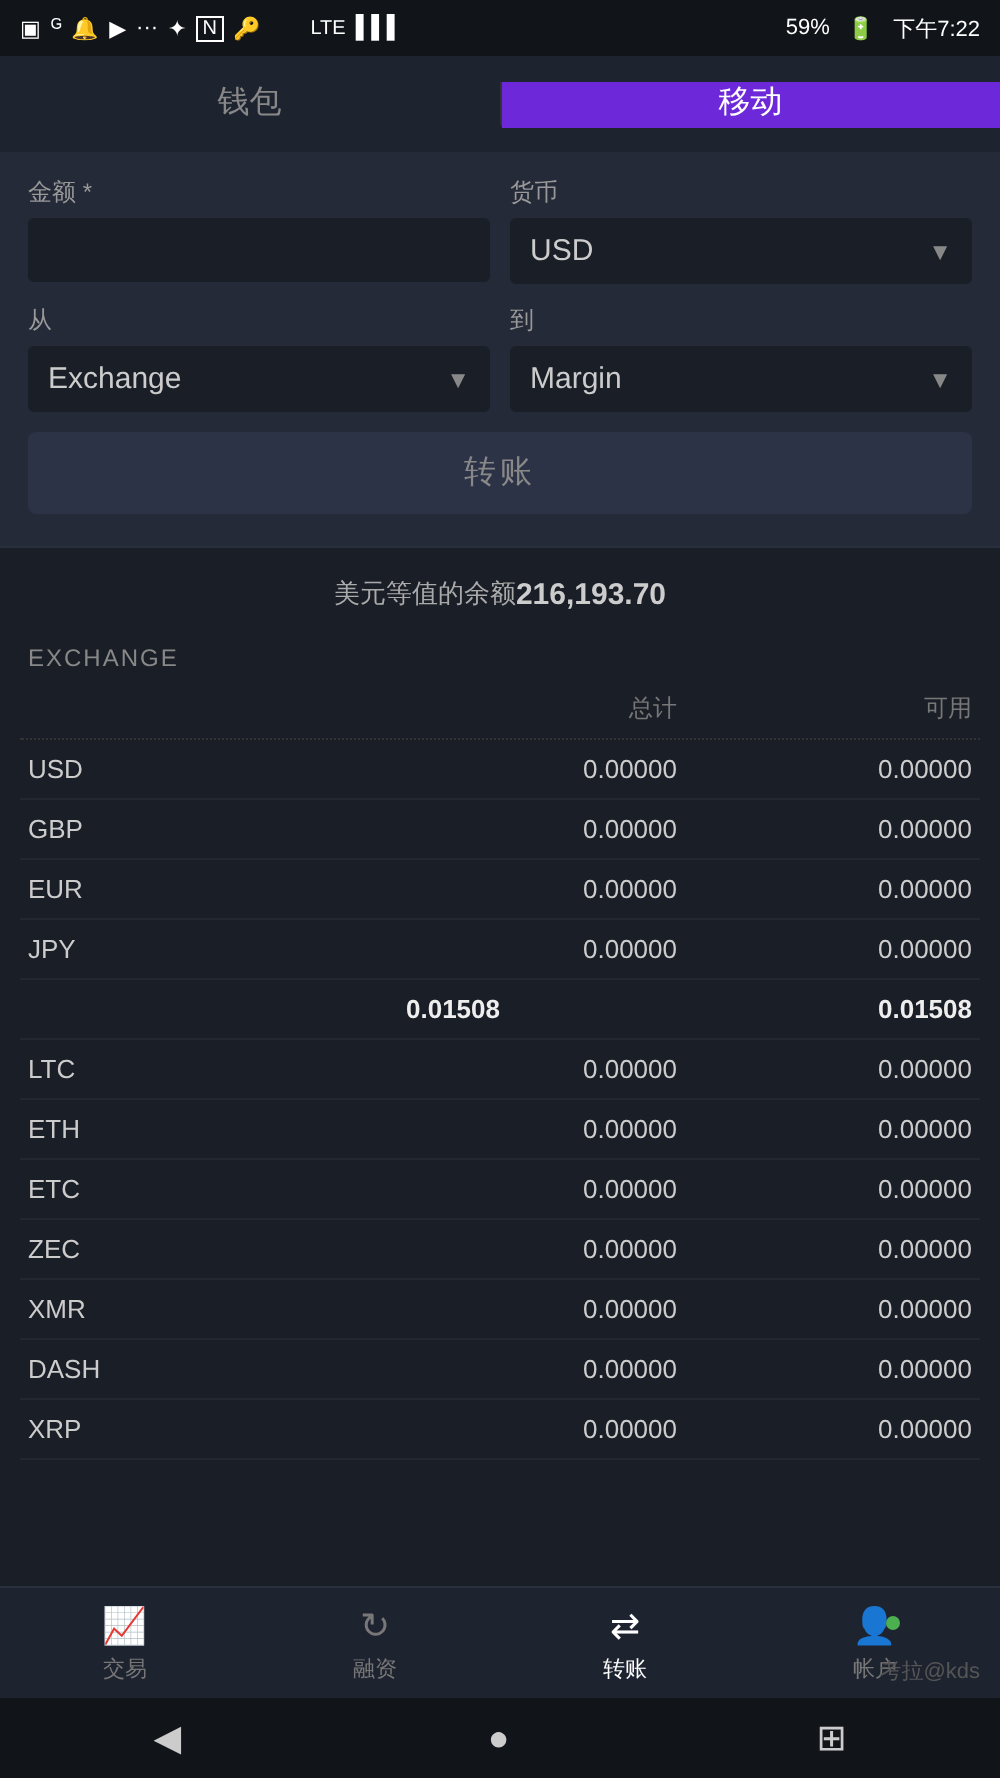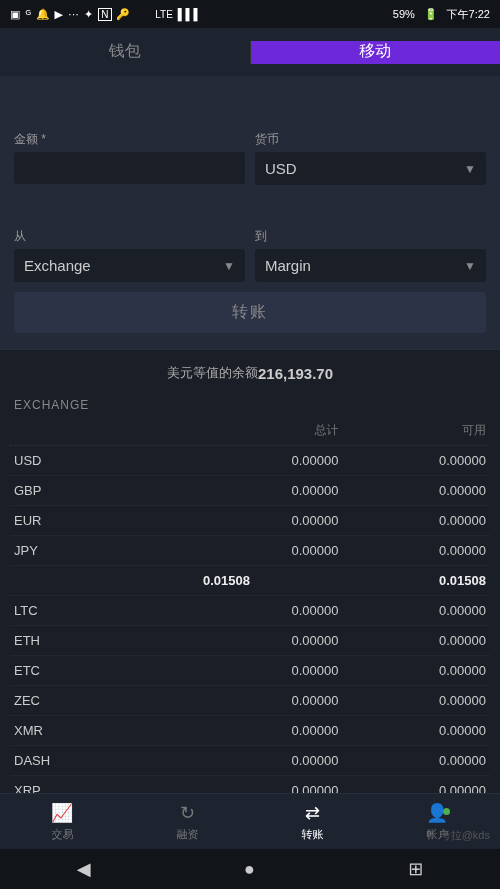--- a/index.html
+++ b/index.html
@@ -58,21 +58,20 @@
     
     .form-area {
       background: #252a38;
       padding: 12px 14px 16px;
     }
 
     .form-row {
       display: flex;
       gap: 10px;
       margin-bottom: 10px;
-      margin-top: 43px;
     }
 
     .form-group {
       flex: 1;
       display: flex;
       flex-direction: column;
     }
 
     .form-label {
       font-size: 12px;

